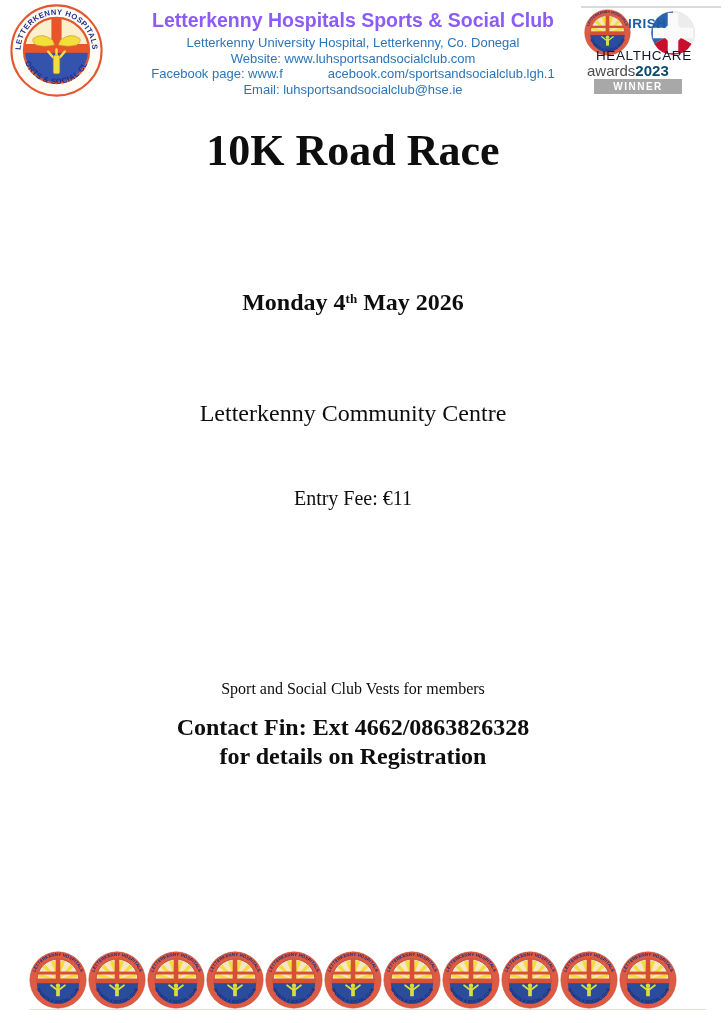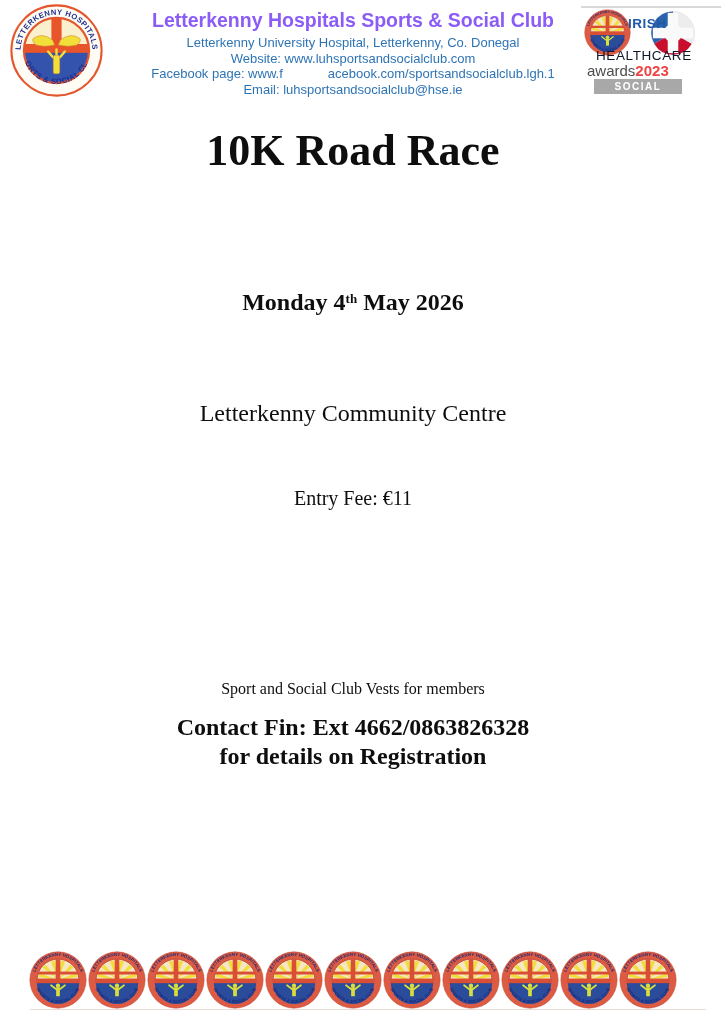--- a/index.html
+++ b/index.html
@@ -14,21 +14,21 @@
   .fb-gap{display:inline-block;width:45px;}
 
   .award{position:absolute;left:581px;top:0;width:142px;height:106px;}
   .award-topline{position:absolute;left:0;top:6px;width:140px;height:2px;background:#D9D9D9;}
   .award-logo{position:absolute;left:3px;top:9px;width:47px;height:47px;}
   .award-cross{position:absolute;left:69px;top:10px;width:46px;height:46px;}
   .award-irish{position:absolute;left:47px;top:16px;font-size:13.5px;font-weight:bold;
                color:#1F5AA8;letter-spacing:.5px;text-align:center;}
   .award-healthcare{position:absolute;left:15px;top:48px;font-size:13.5px;color:#0f172a;letter-spacing:.6px;}
   .award-awards{position:absolute;left:6px;top:62px;font-size:15px;color:#4D4D4D;}
-  .award-year{font-weight:bold;color:#ef4444;}
+  .award-year{font-weight:bold;color:#0c4a6e;}
   .award-winner{position:absolute;left:13px;top:79px;width:88px;height:15px;background:#A8A8A8;
                 color:#ffffff;font-size:10px;font-weight:bold;text-align:center;line-height:15px;
                 letter-spacing:1.5px;}
 
   
   .blk{position:absolute;left:0;width:706px;text-align:center;color:#0e0e0e;
        font-family:"Liberation Serif",serif;}
   .race-title{top:126px;font-size:44px;font-weight:bold;line-height:49px;}
   .race-date{top:289px;font-size:24px;font-weight:bold;white-space:pre;}
   .race-date sup{font-size:13px;vertical-align:7px;font-weight:bold;}
@@ -107,21 +107,21 @@
       <circle cx="24" cy="24" r="22.5" fill="#FAFAFA" stroke="#E4E4E4" stroke-width="1"></circle>
       <path d="M 24,8 A 16,16 0 0 0 10.1,32" stroke="#2B63AD" stroke-width="13" fill="none"></path>
       <path d="M 10.1,32 A 16,16 0 0 0 37.9,32" stroke="#C8102E" stroke-width="13" fill="none"></path>
       <path d="M 37.9,32 A 16,16 0 0 0 24,8" stroke="#ECECEC" stroke-width="13" fill="none"></path>
       <rect x="18.5" y="3" width="11" height="42" fill="#FAFAFA"></rect>
       <rect x="3" y="18.5" width="42" height="11" fill="#FAFAFA"></rect>
     </svg>
     <div class="award-irish">IRISH</div>
     <div class="award-healthcare">HEALTHCARE</div>
     <div class="award-awards"><span>awards</span><span class="award-year">2023</span></div>
-    <div class="award-winner">SOCIAL</div>
+    <div class="award-winner">WINNER</div>
   </div>
 
   <div class="blk race-title">
     <div>10K Road Race</div>
   </div>
 
   <div class="blk race-date"><span>Monday 4</span><sup>th</sup><span> May 2026</span></div>
 
   <div class="blk venue">Letterkenny Community Centre</div>
   <div class="blk entry-fee">Entry Fee: €11</div>

